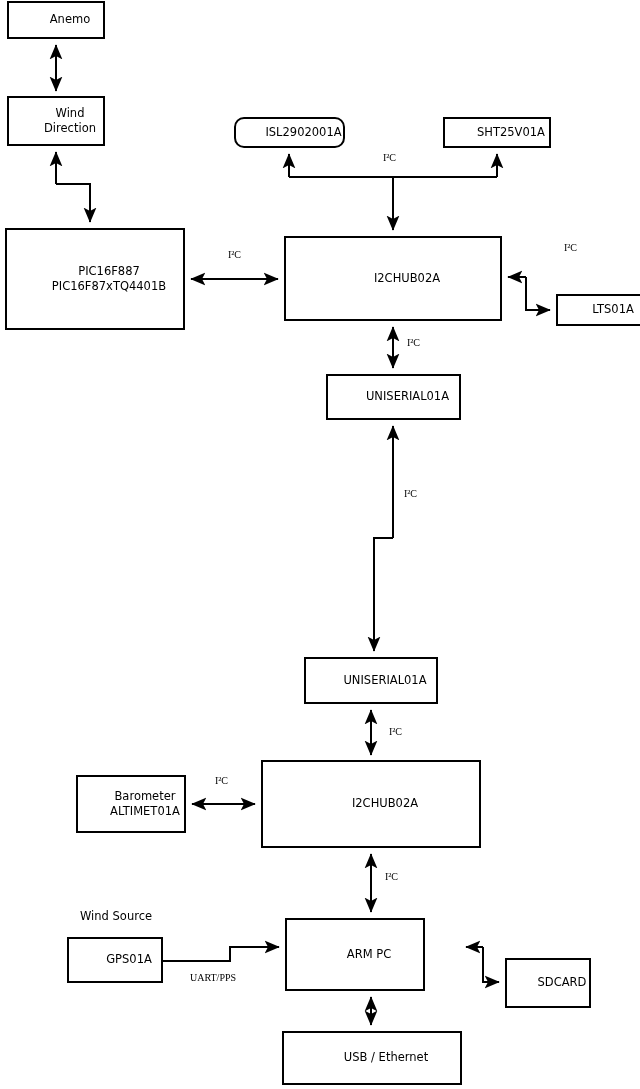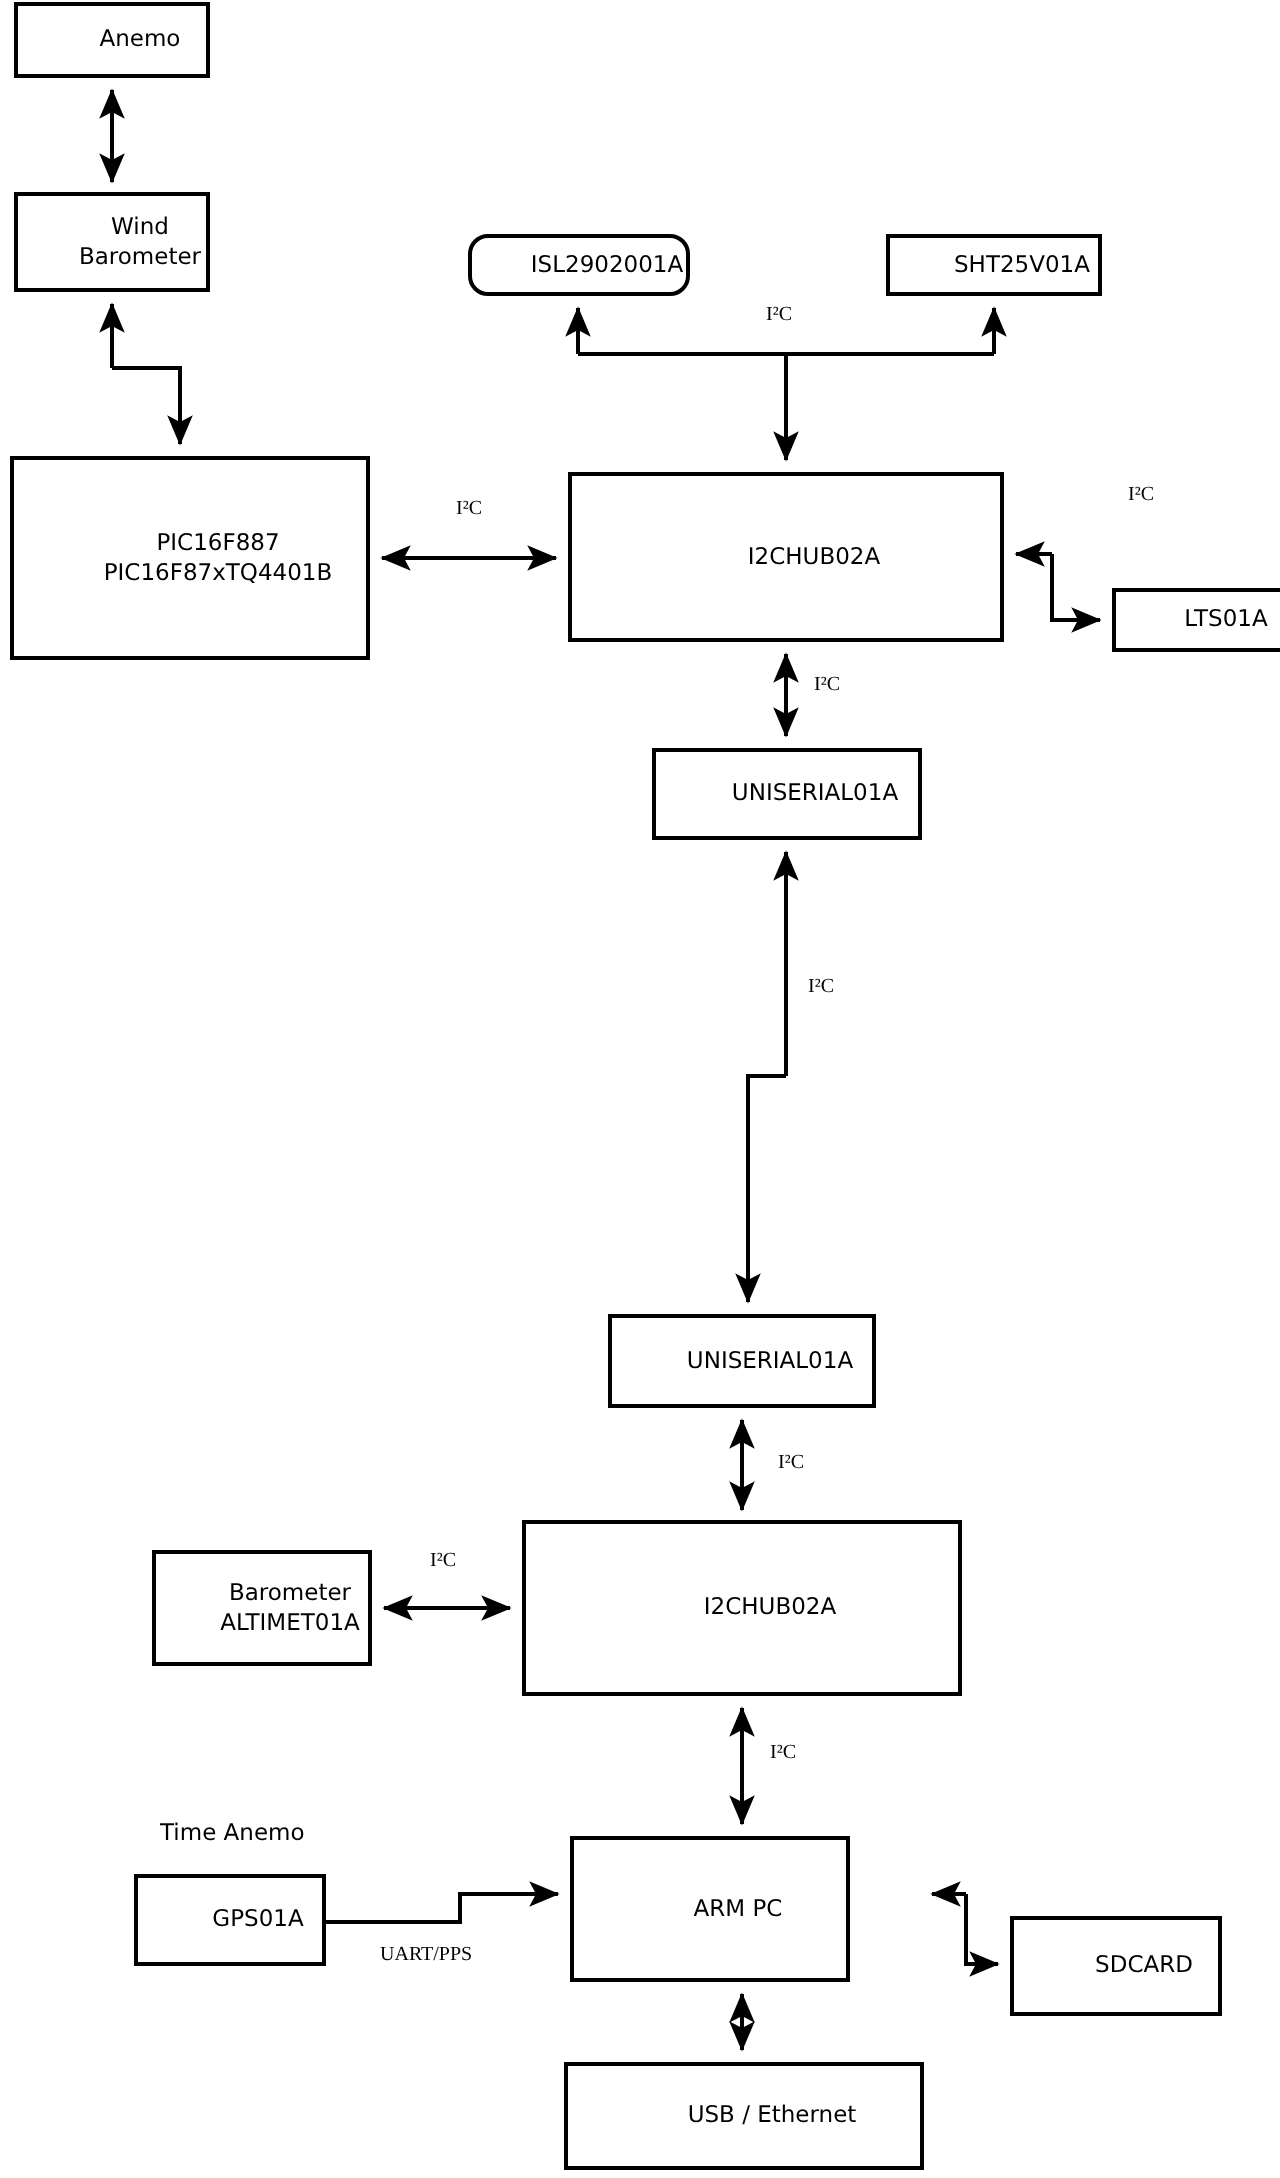--- a/index.html
+++ b/index.html
@@ -116,21 +116,21 @@
       <line x1="371" y1="997" x2="371" y2="1025" marker-end="url(#arrowhead)"></line>
       <line x1="371" y1="1020" x2="371" y2="997" marker-end="url(#arrowhead)"></line>
     </g>
   </svg>
 
   <div class="node" style="left: 7px; top: 1px; width: 98px; height: 38px;">
     <span class="node-label">Anemo</span>
   </div>
   <div class="node" style="left: 7px; top: 96px; width: 98px; height: 50px;">
     <span class="node-label">Wind
-Barometer</span>
+Direction</span>
   </div>
   <div class="node" style="left: 5px; top: 228px; width: 180px; height: 102px;">
     <span class="node-label">PIC16F887
 PIC16F87xTQ4401B</span>
   </div>
   <div class="node" style="left: 234px; top: 117px; width: 111px; height: 31px; border-radius: 10px;">
     <span class="node-label">ISL2902001A</span>
   </div>
   <div class="node" style="left: 443px; top: 117px; width: 108px; height: 31px;">
     <span class="node-label">SHT25V01A</span>
@@ -153,32 +153,32 @@
   </div>
   <div class="node" style="left: 261px; top: 760px; width: 220px; height: 88px;">
     <span class="node-label">I2CHUB02A</span>
   </div>
   <div class="node" style="left: 67px; top: 937px; width: 96px; height: 46px;">
     <span class="node-label">GPS01A</span>
   </div>
   <div class="node" style="left: 285px; top: 918px; width: 140px; height: 73px;">
     <span class="node-label">ARM PC</span>
   </div>
-  <div class="node" style="left: 505px; top: 958px; width: 106px; height: 50px;">
+  <div class="node" style="left: 505px; top: 958px; width: 86px; height: 50px;">
     <span class="node-label">SDCARD</span>
   </div>
   <div class="node" style="left: 282px; top: 1031px; width: 180px; height: 54px;">
     <span class="node-label">USB / Ethernet</span>
   </div>
 
   <div class="edge-label" style="left: 383px; top: 152px;">I²C</div>
   <div class="edge-label" style="left: 228px; top: 249px;">I²C</div>
   <div class="edge-label" style="left: 564px; top: 242px;">I²C</div>
   <div class="edge-label" style="left: 407px; top: 337px;">I²C</div>
   <div class="edge-label" style="left: 404px; top: 488px;">I²C</div>
   <div class="edge-label" style="left: 389px; top: 726px;">I²C</div>
   <div class="edge-label" style="left: 215px; top: 775px;">I²C</div>
   <div class="edge-label" style="left: 385px; top: 871px;">I²C</div>
   <div class="edge-label" style="left: 190px; top: 972px;">UART/PPS</div>
 
-  <div class="free-label" style="left: 80px; top: 910px;">Time Anemo</div>
+  <div class="free-label" style="left: 80px; top: 910px;">Wind Source</div>
 
 </div>
 
 </body></html>

